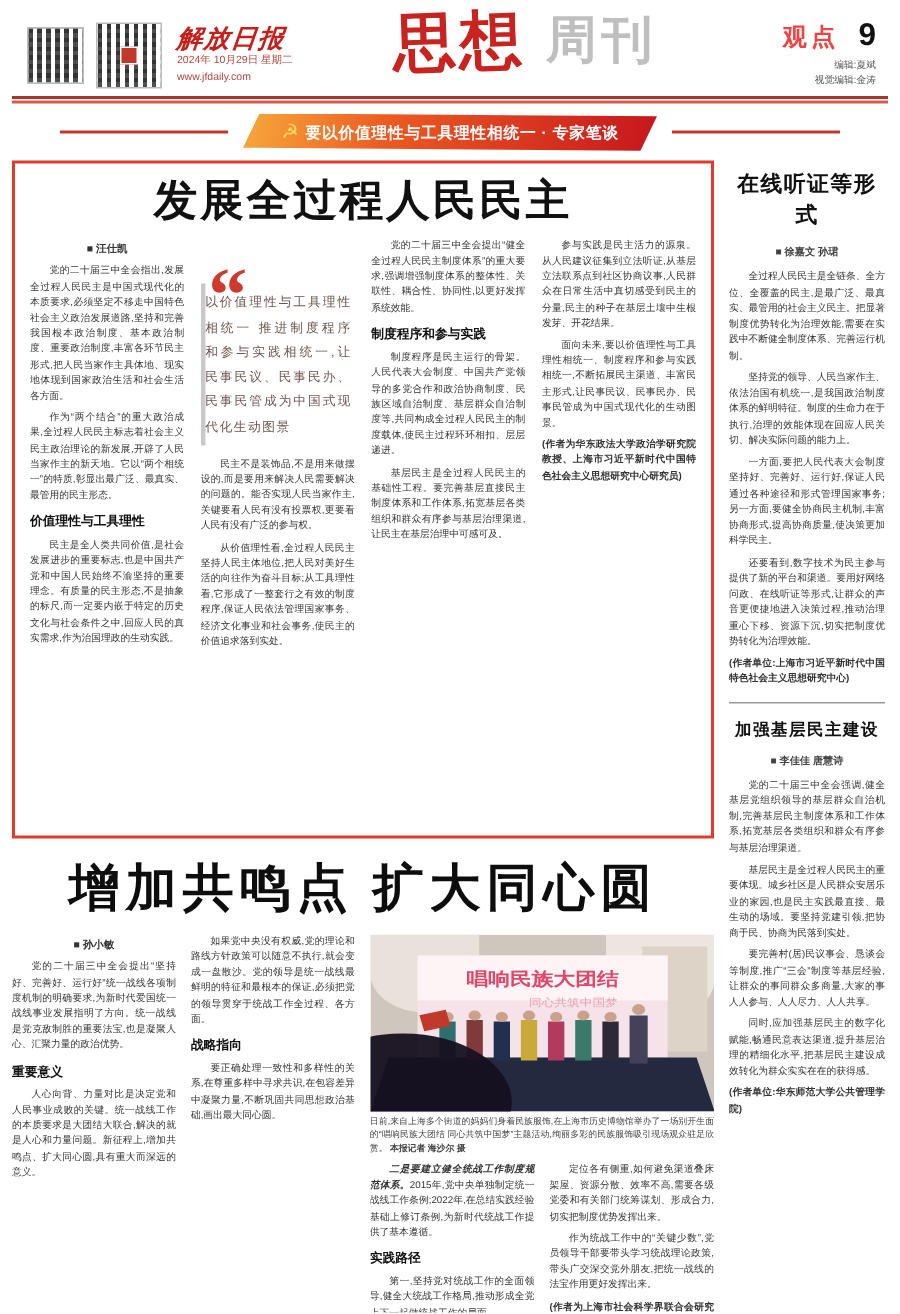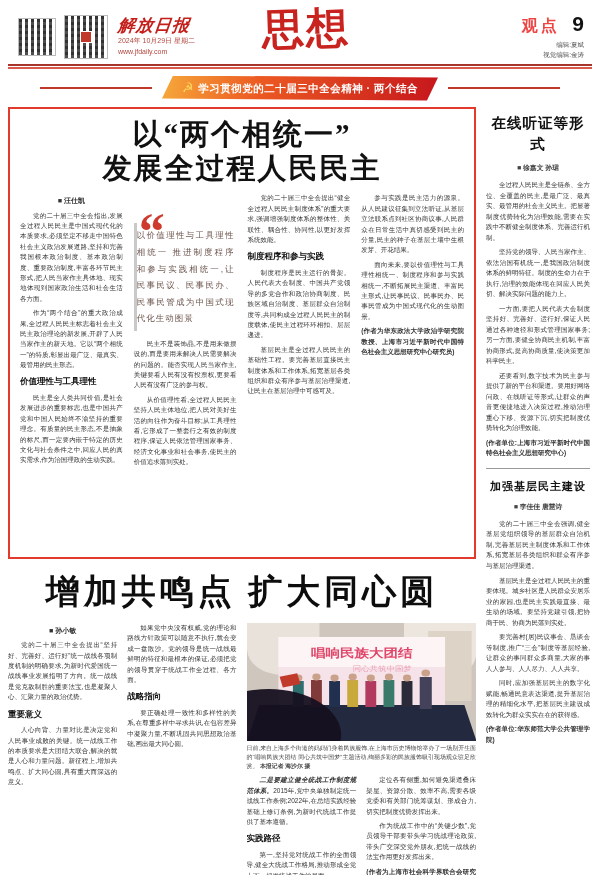--- a/index.html
+++ b/index.html
@@ -99,49 +99,49 @@
     <div class="qr qr2">
       <div class="qr-center"></div>
     </div>
     <div class="paper-logo">解放日报</div>
     <div class="paper-date">
       <div>2024年 10月29日 星期二</div>
       <div>www.jfdaily.com</div>
     </div>
     <div class="weekly">
       <span class="weekly-main">思想</span>
+      <span class="weekly-sub">周刊</span>
     </div>
     <div class="section-block">
       <div>
         <span class="section-name">观点</span>
         <span class="page-num">9</span>
       </div>
       <div class="editors">
         <div>编辑:夏斌</div>
         <div>视觉编辑:金涛</div>
       </div>
     </div>
   </div>
   <div class="rule-a"></div>
   <div class="rule-b"></div>
 
   <div class="banner-row">
     <div class="banner-line"></div>
     <div class="ribbon">
-      <span class="ribbon-text"><span class="emblem">☭</span><span>学习贯彻党的二十届三中全会精神 · 两个结合</span></span>
+      <span class="ribbon-text"><span class="emblem">☭</span><span>要以价值理性与工具理性相统一 · 专家笔谈</span></span>
     </div>
     <div class="banner-line"></div>
   </div>
 
   <div class="content-row">
     <div class="main-col">
 
       <div class="lead-box">
         <div class="lead-title">
-          <span class="t1">以“两个相统一”</span>
           <span class="t2">发展全过程人民民主</span>
         </div>
         <div class="cols">
           <div class="col">
             <p class="byline">■ 汪仕凯</p>
             <p>党的二十届三中全会指出,发展全过程人民民主是中国式现代化的本质要求,必须坚定不移走中国特色社会主义政治发展道路,坚持和完善我国根本政治制度、基本政治制度、重要政治制度,丰富各环节民主形式,把人民当家作主具体地、现实地体现到国家政治生活和社会生活各方面。</p>
             <p>作为“两个结合”的重大政治成果,全过程人民民主标志着社会主义民主政治理论的新发展,开辟了人民当家作主的新天地。它以“两个相统一”的特质,彰显出最广泛、最真实、最管用的民主形态。</p>
             <p class="subhead">价值理性与工具理性</p>
             <p>民主是全人类共同价值,是社会发展进步的重要标志,也是中国共产党和中国人民始终不渝坚持的重要理念。有质量的民主形态,不是抽象的标尺,而一定要内嵌于特定的历史文化与社会条件之中,回应人民的真实需求,作为治国理政的生动实践。</p>
           </div>

